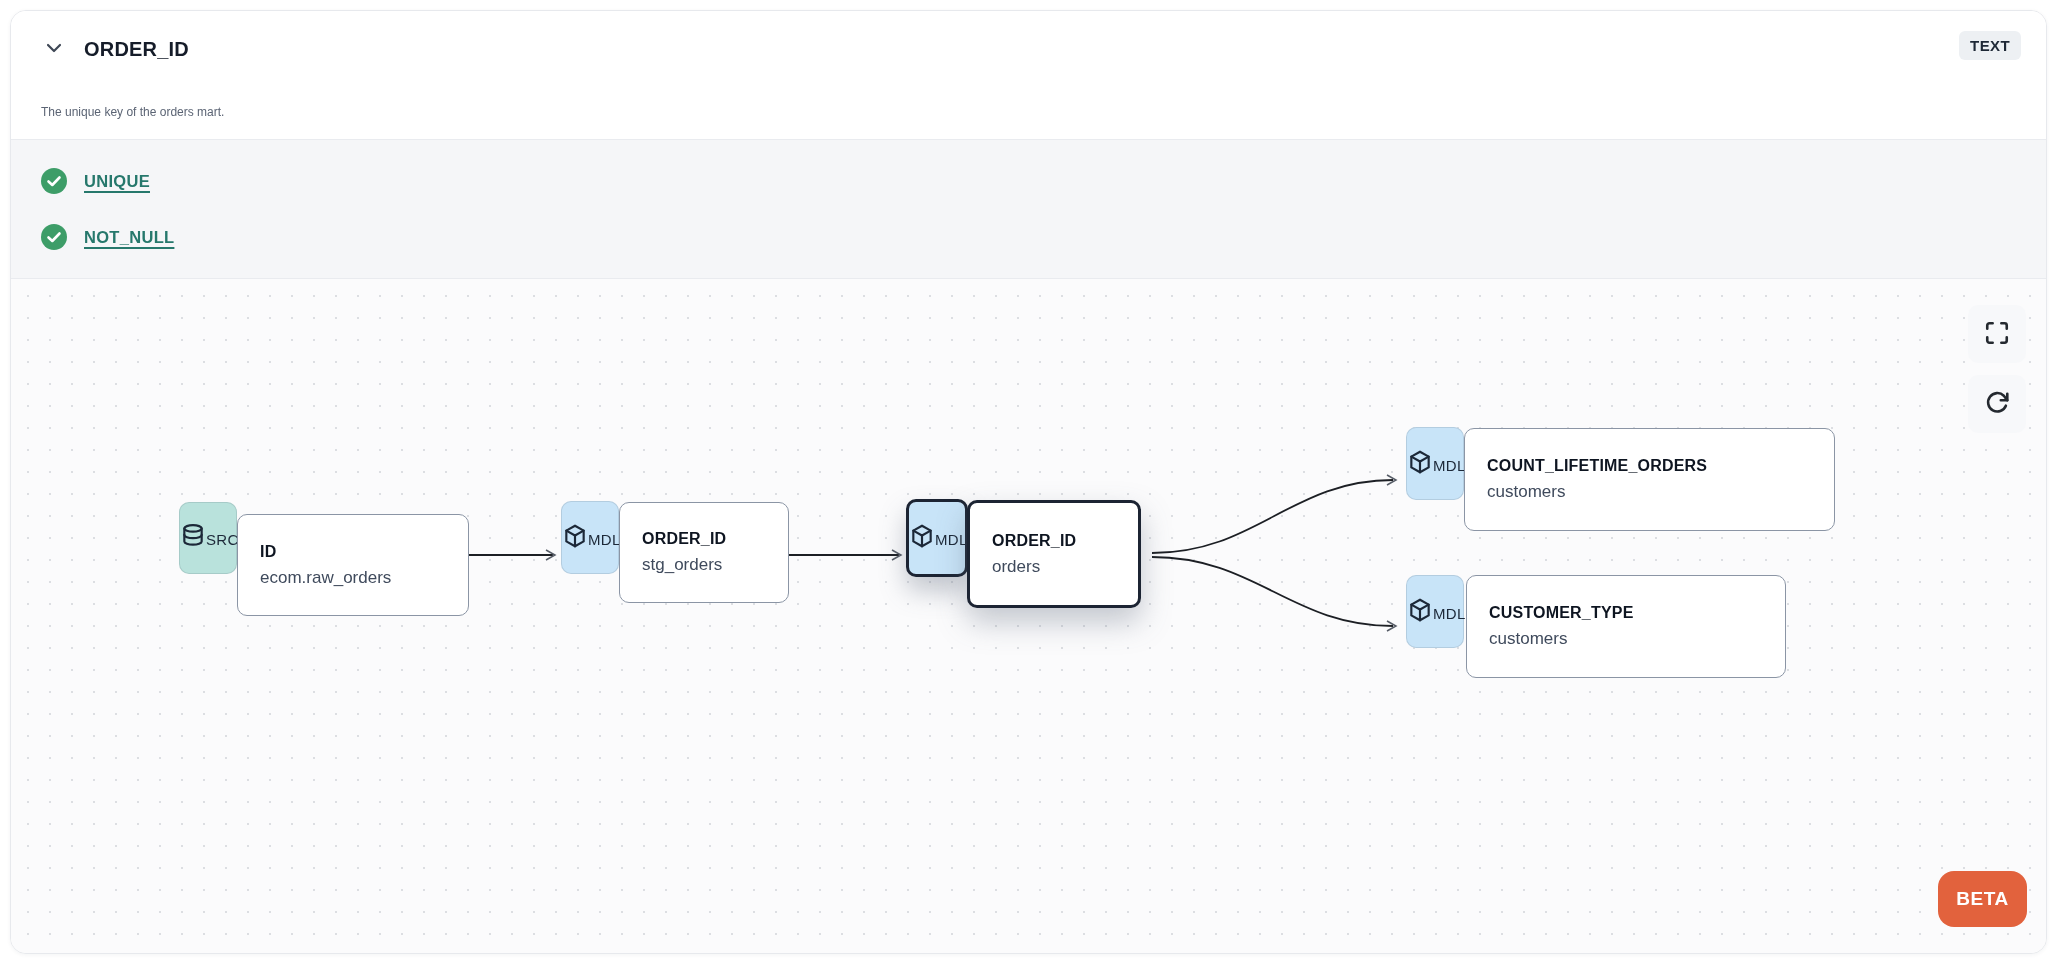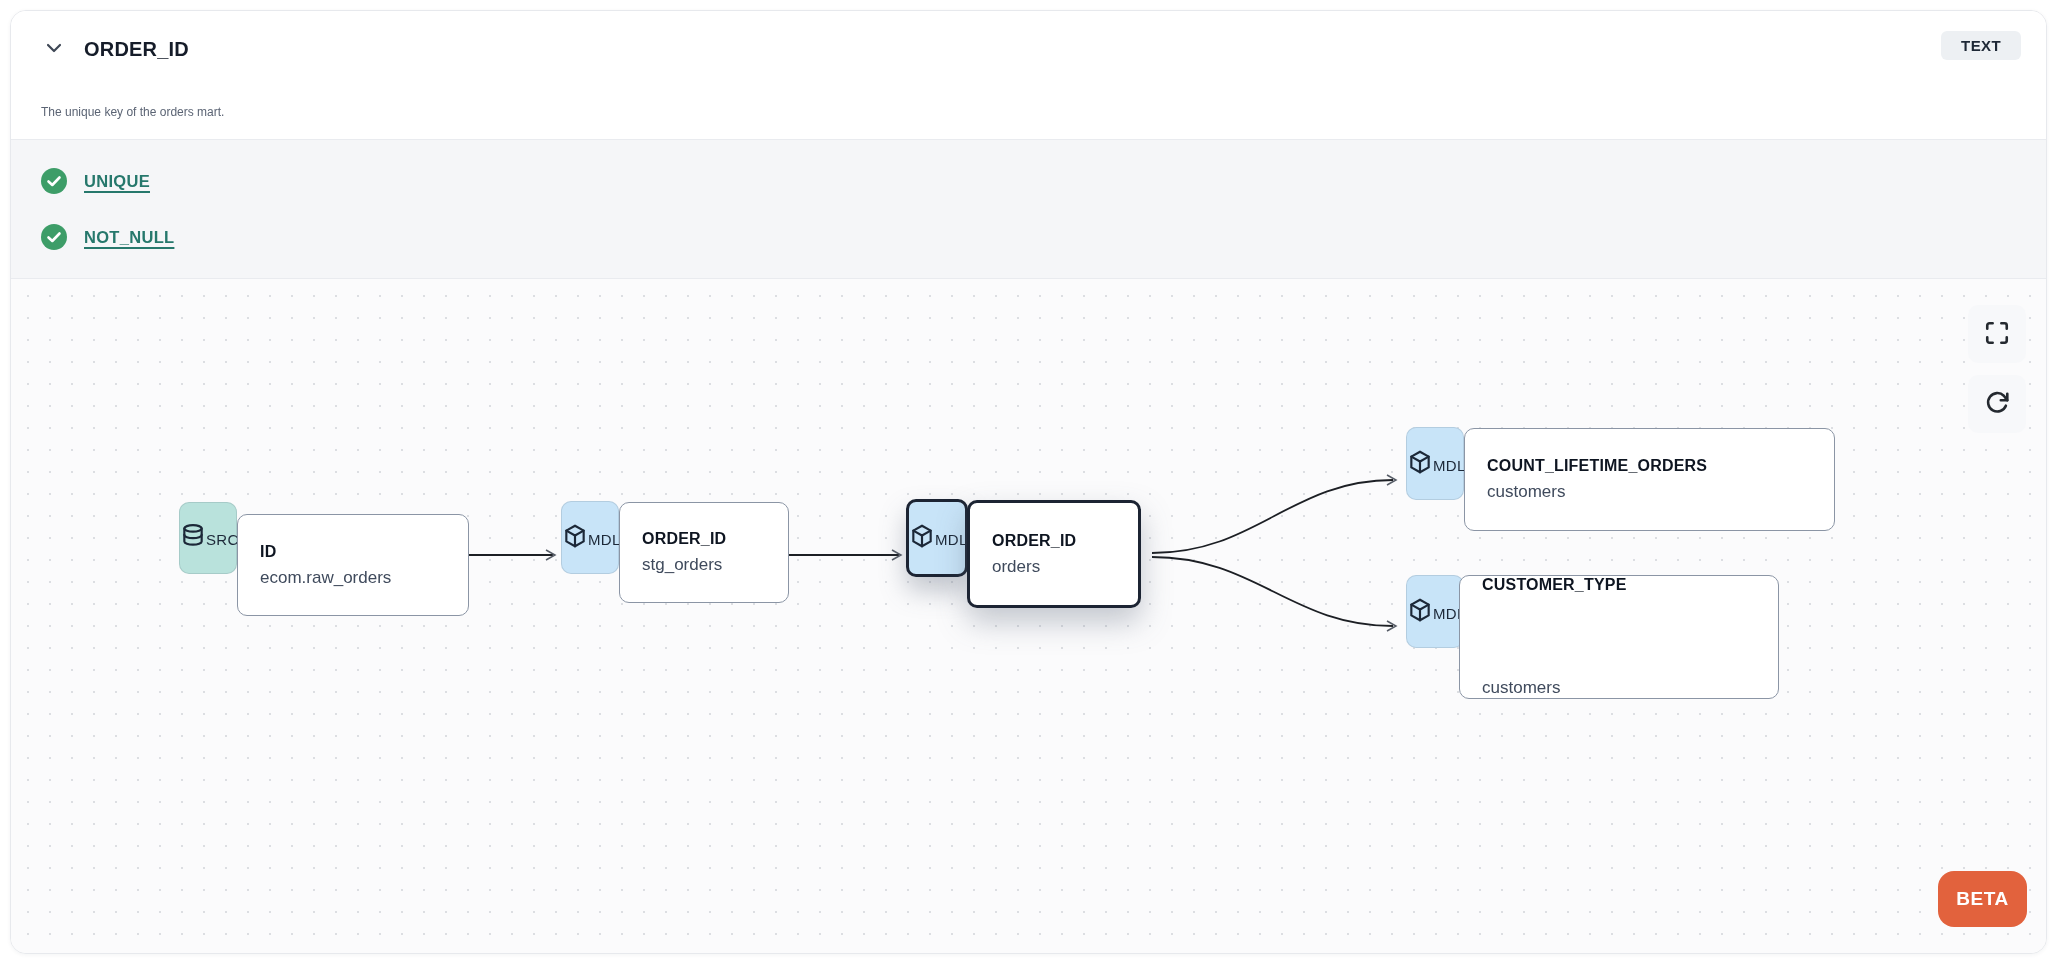--- a/index.html
+++ b/index.html
@@ -39,21 +39,21 @@
   }
   .panel-title {
     margin-left: 17px;
     font-size: 20px; font-weight: 700;
     color: #151c29; letter-spacing: 0.2px;
   }
   .type-badge {
     position: absolute; top: 20px; right: 25px;
     background: #edf0f3; color: #1e2836;
     font-size: 15px; font-weight: 600; letter-spacing: 0.4px;
-    padding: 7px 20px; border-radius: 6px; line-height: 1;
+    padding: 7px 11px; border-radius: 6px; line-height: 1;
   }
   .panel-description {
     margin-top: 40px;
     font-size: 12px; color: #5b6474; line-height: 22px;
   }
 
   
   .tests-band {
     flex: 0 0 auto;
     background: #f5f6f8;
@@ -278,21 +278,21 @@
       <div class="badge badge-mdl" style="height:73px;">
         <span>
           <svg viewBox="0 0 24 24" fill="none" stroke="currentColor" stroke-width="2" stroke-linecap="round" stroke-linejoin="round" width="26" height="26">
             <path d="M12 2.5 L20 7 L20 17 L12 21.5 L4 17 L4 7 Z"></path>
             <path d="M4 7 L12 11.5 L20 7"></path>
             <path d="M12 11.5 V21.5"></path>
           </svg>
         </span>
         <span class="badge-label">MDL</span>
       </div>
-      <div class="card" style="left:53px; top:0; width:320px; height:124px;justify-content:space-between;">
+      <div class="card" style="left:60px; top:0; width:320px; height:103px;">
         <div class="node-title">CUSTOMER_TYPE</div>
         <div class="node-sub">customers</div>
       </div>
     </div>
 
     <div class="canvas-controls">
       <button class="ctl-btn">
         <span>
           <svg viewBox="0 0 24 24" fill="none" stroke="currentColor" stroke-width="2.4" stroke-linecap="round" stroke-linejoin="round" width="26" height="26">
             <path d="M3 8V5a2 2 0 0 1 2-2h3"></path>

